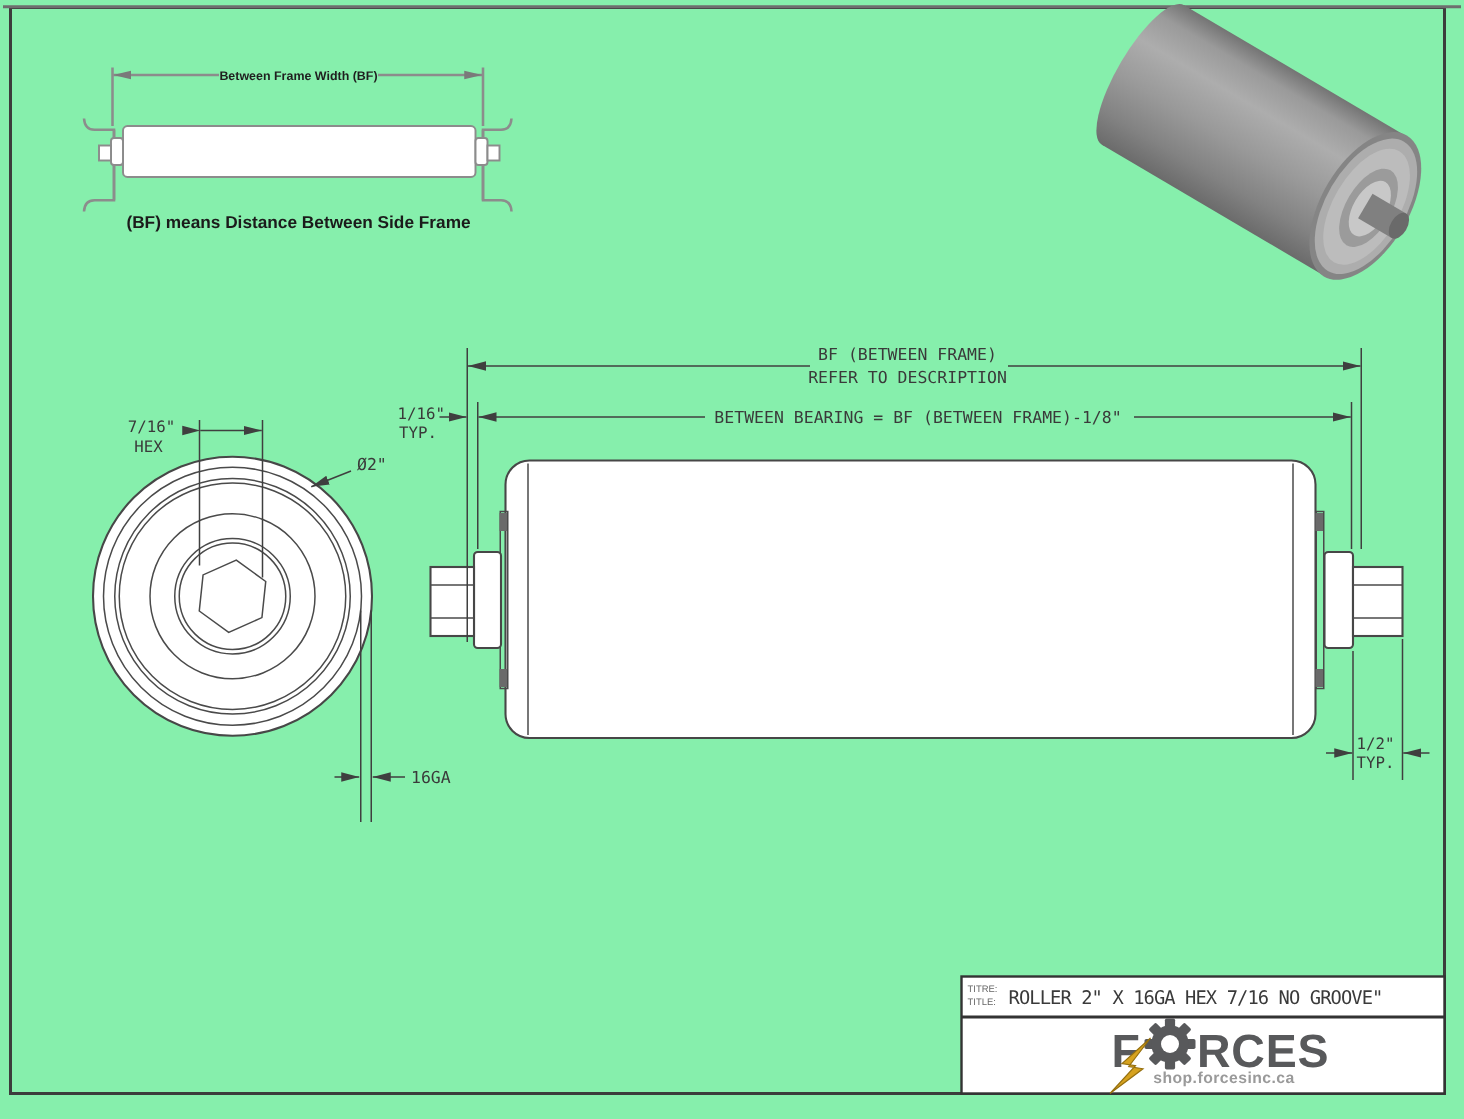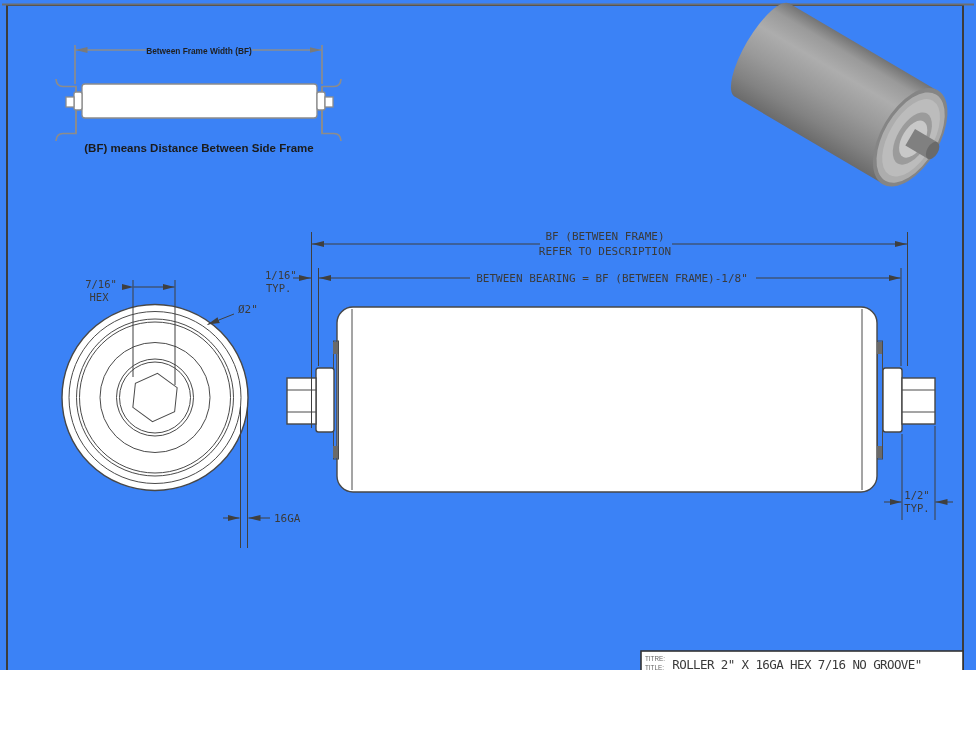--- a/index.html
+++ b/index.html
@@ -1,16 +1,16 @@
 <!DOCTYPE html>
 <html><head>
 <meta charset="utf-8">
 <style>
   html,body{margin:0;padding:0;background:#ffffff;}
-  .page{position:relative;width:976px;height:670px;background:#3b82f6;overflow:hidden;}
+  .page{position:relative;width:976px;height:746px;background:#86efac;overflow:hidden;}
   svg{display:block;}
   
   .cad{font-family:"DejaVu Sans Mono",monospace;fill:#3a3a3a;font-size:11px;}
   .cad-sm{font-family:"DejaVu Sans Mono",monospace;fill:#3a3a3a;font-size:10.5px;}
   .cad-title{font-family:"DejaVu Sans Mono",monospace;fill:#3a3a3a;font-size:12.5px;letter-spacing:-0.6px;}
   .exp-dim{font-family:"Liberation Sans",sans-serif;font-weight:bold;font-size:8.3px;fill:#1f1f1f;}
   .exp-cap{font-family:"Liberation Sans",sans-serif;font-weight:bold;font-size:11.5px;fill:#1b1b1b;}
   .tb-lbl{font-family:"Liberation Sans",sans-serif;font-size:6.3px;fill:#666;}
   .logo-txt{font-family:"Liberation Sans",sans-serif;font-weight:bold;font-size:31px;letter-spacing:0.5px;}
   .logo-site{font-family:"Liberation Sans",sans-serif;font-weight:bold;font-size:10.5px;fill:#9a9a9a;letter-spacing:0.3px;}

